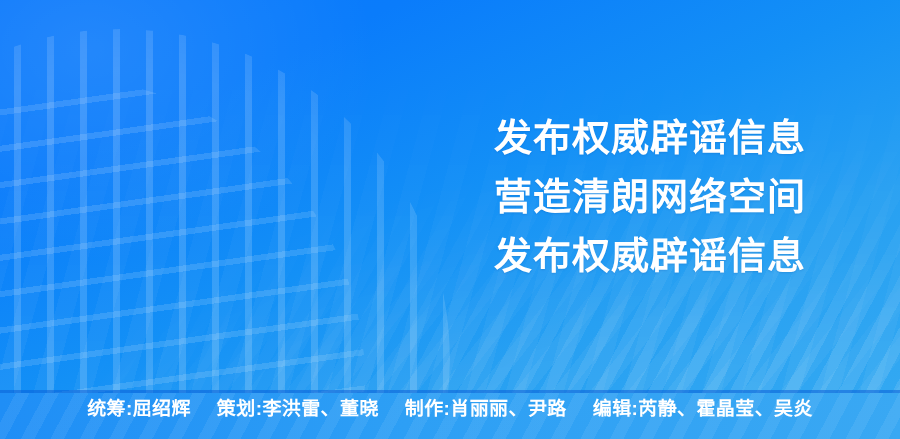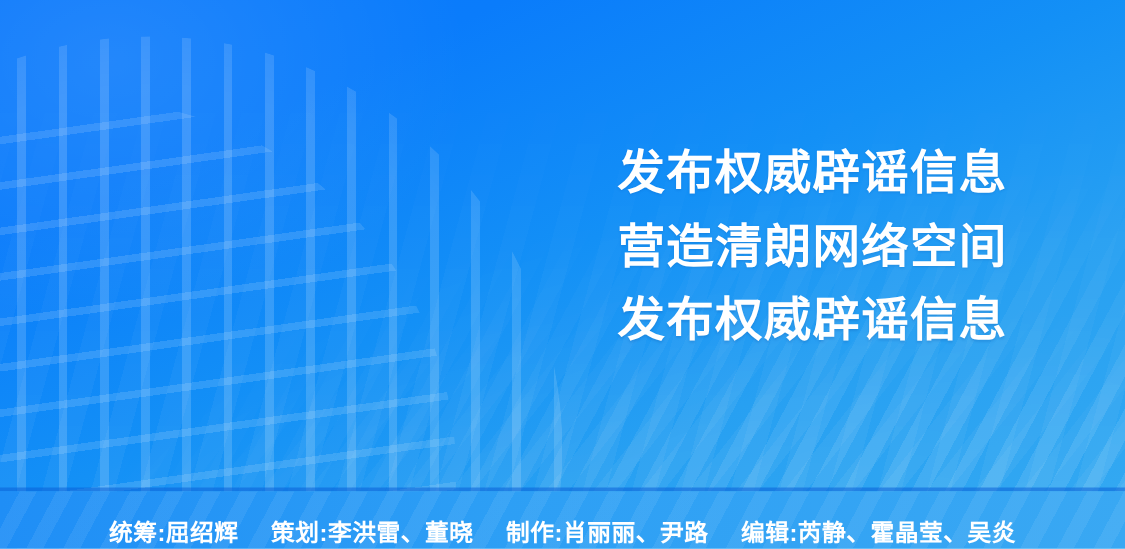--- a/index.html
+++ b/index.html
@@ -164,21 +164,21 @@
     background: rgba(10, 95, 215, 0.55);
   }
   .credits-bar {
     position: absolute;
     left: 0;
     right: 0;
     bottom: 0;
     height: 46px;
     background: linear-gradient(90deg, #1f8ef6 0%, #2d9ff5 45%, #39a8f3 100%);
     display: flex;
-    align-items: flex-end;
+    align-items: flex-start;
     justify-content: center;
     overflow: hidden;
   }
   .credits-bar-pattern {
     position: absolute;
     inset: 0;
     background: repeating-linear-gradient(
       118deg,
       rgba(255,255,255,0.00) 0px,
       rgba(255,255,255,0.00) 14px,

